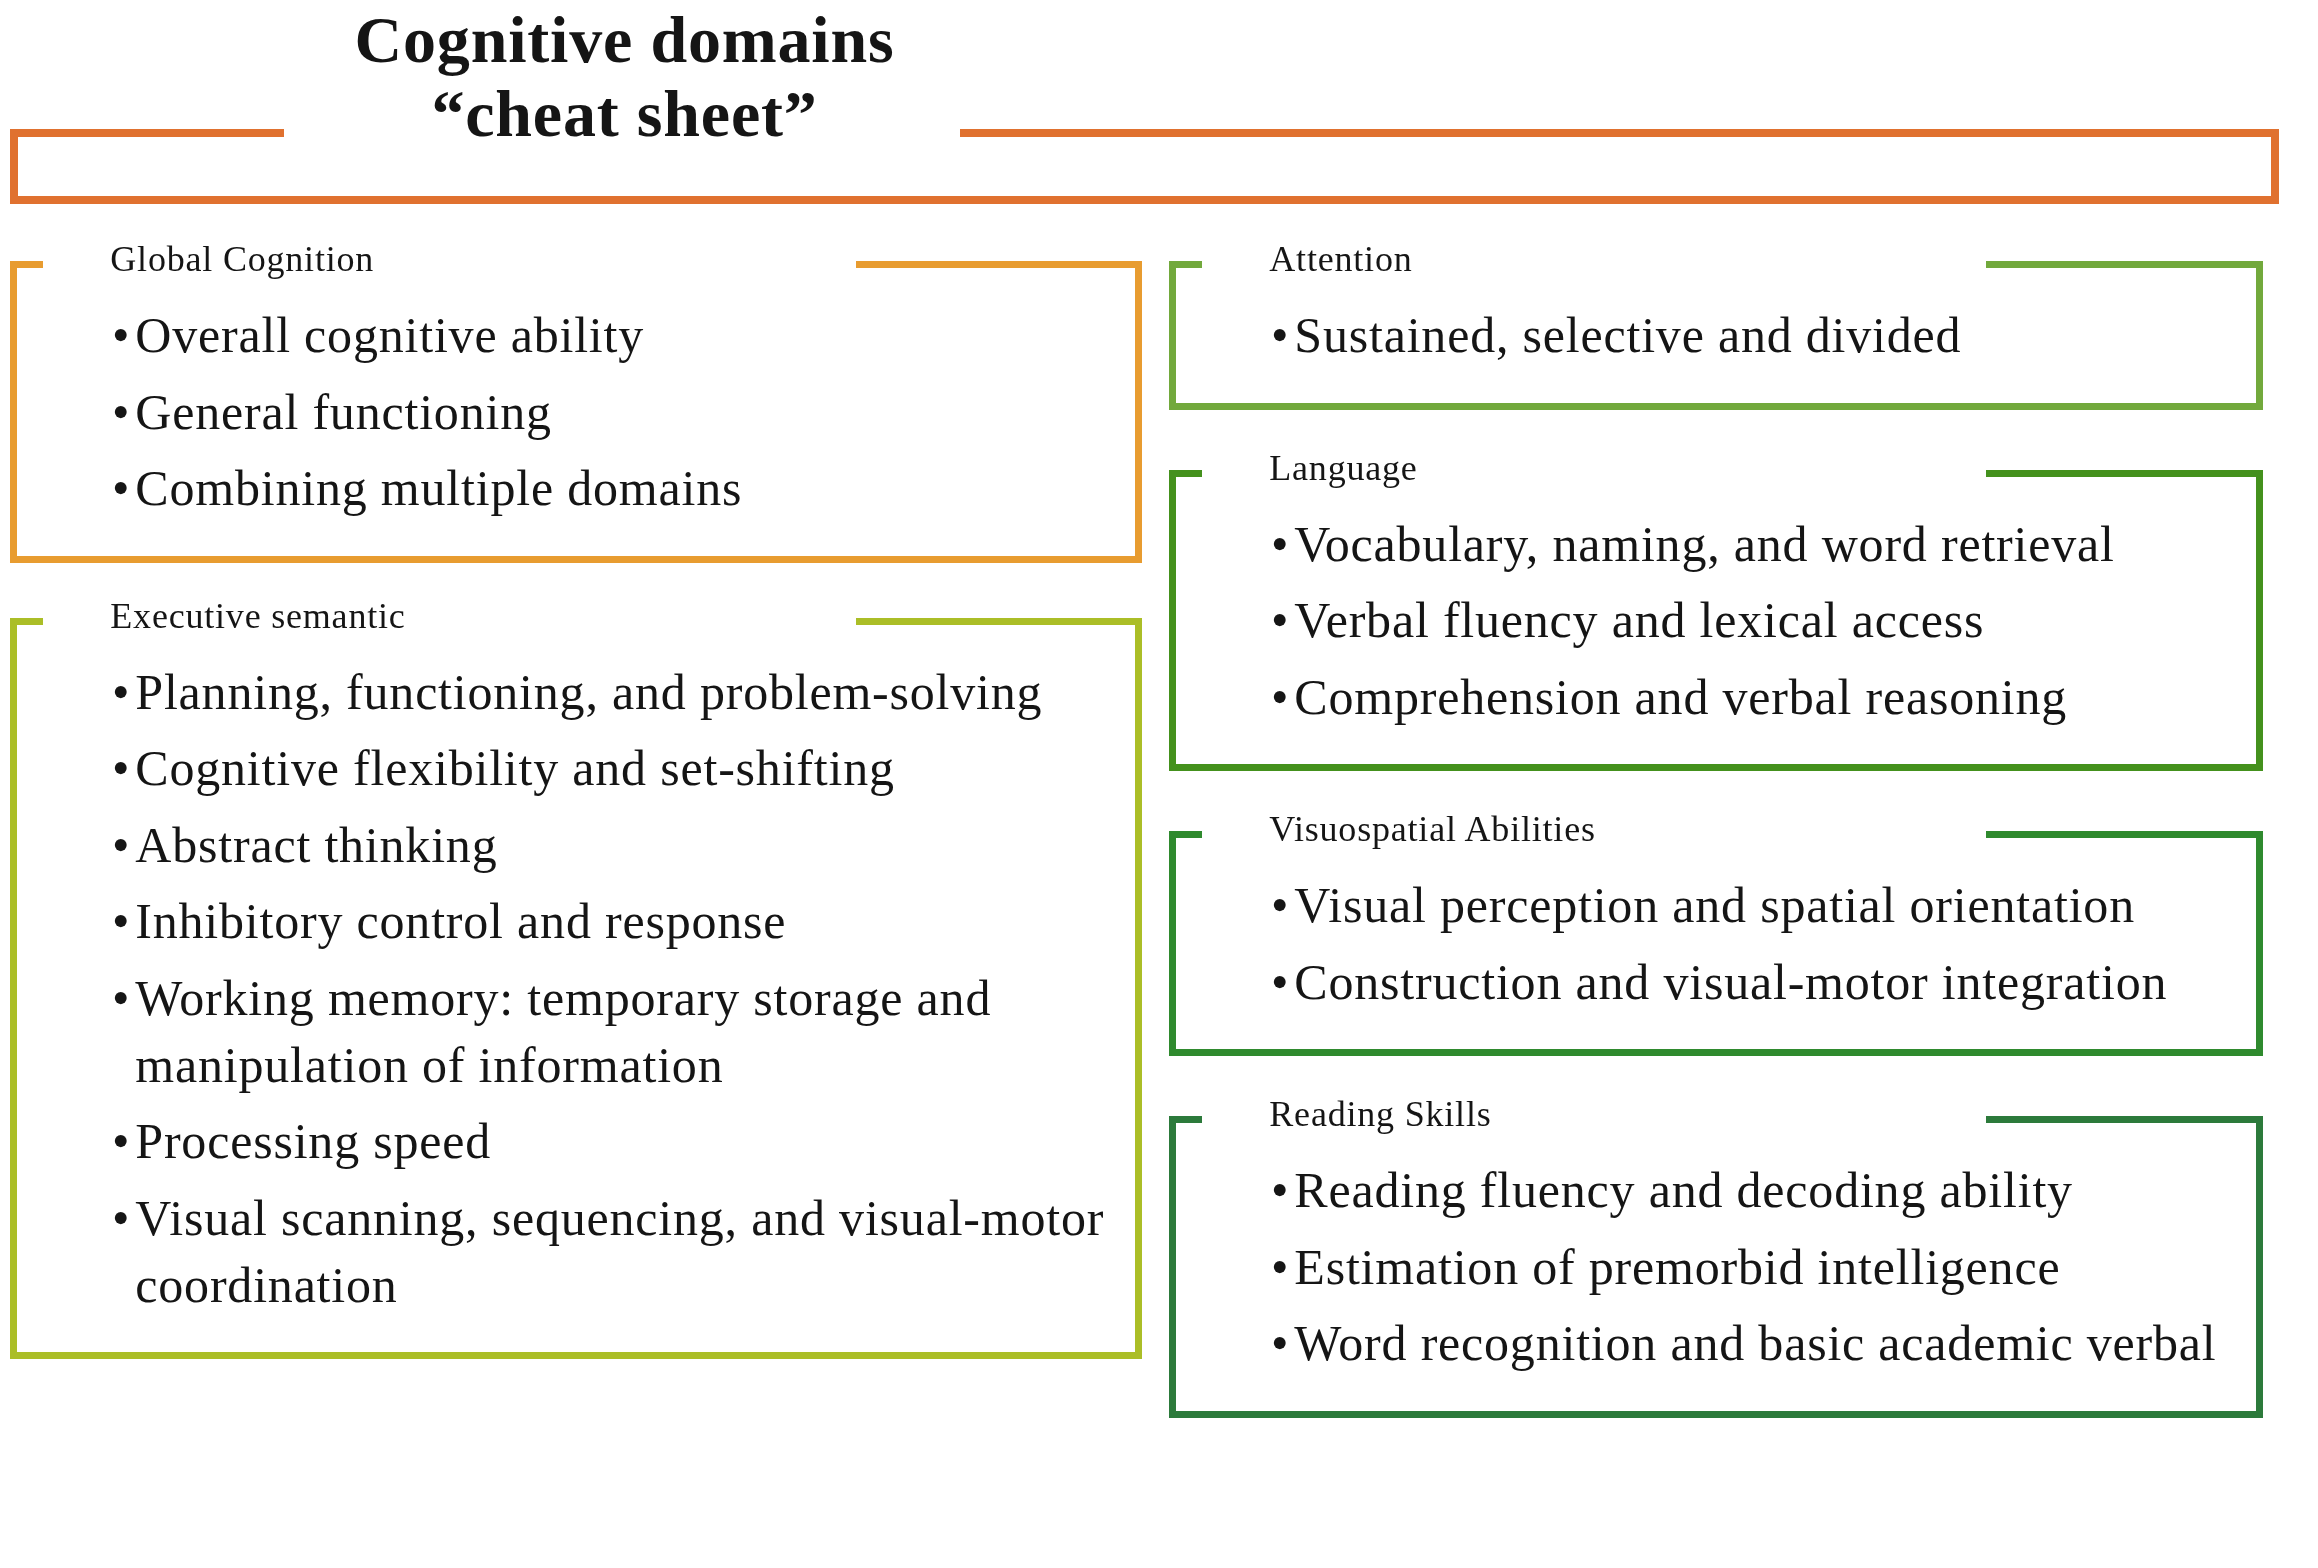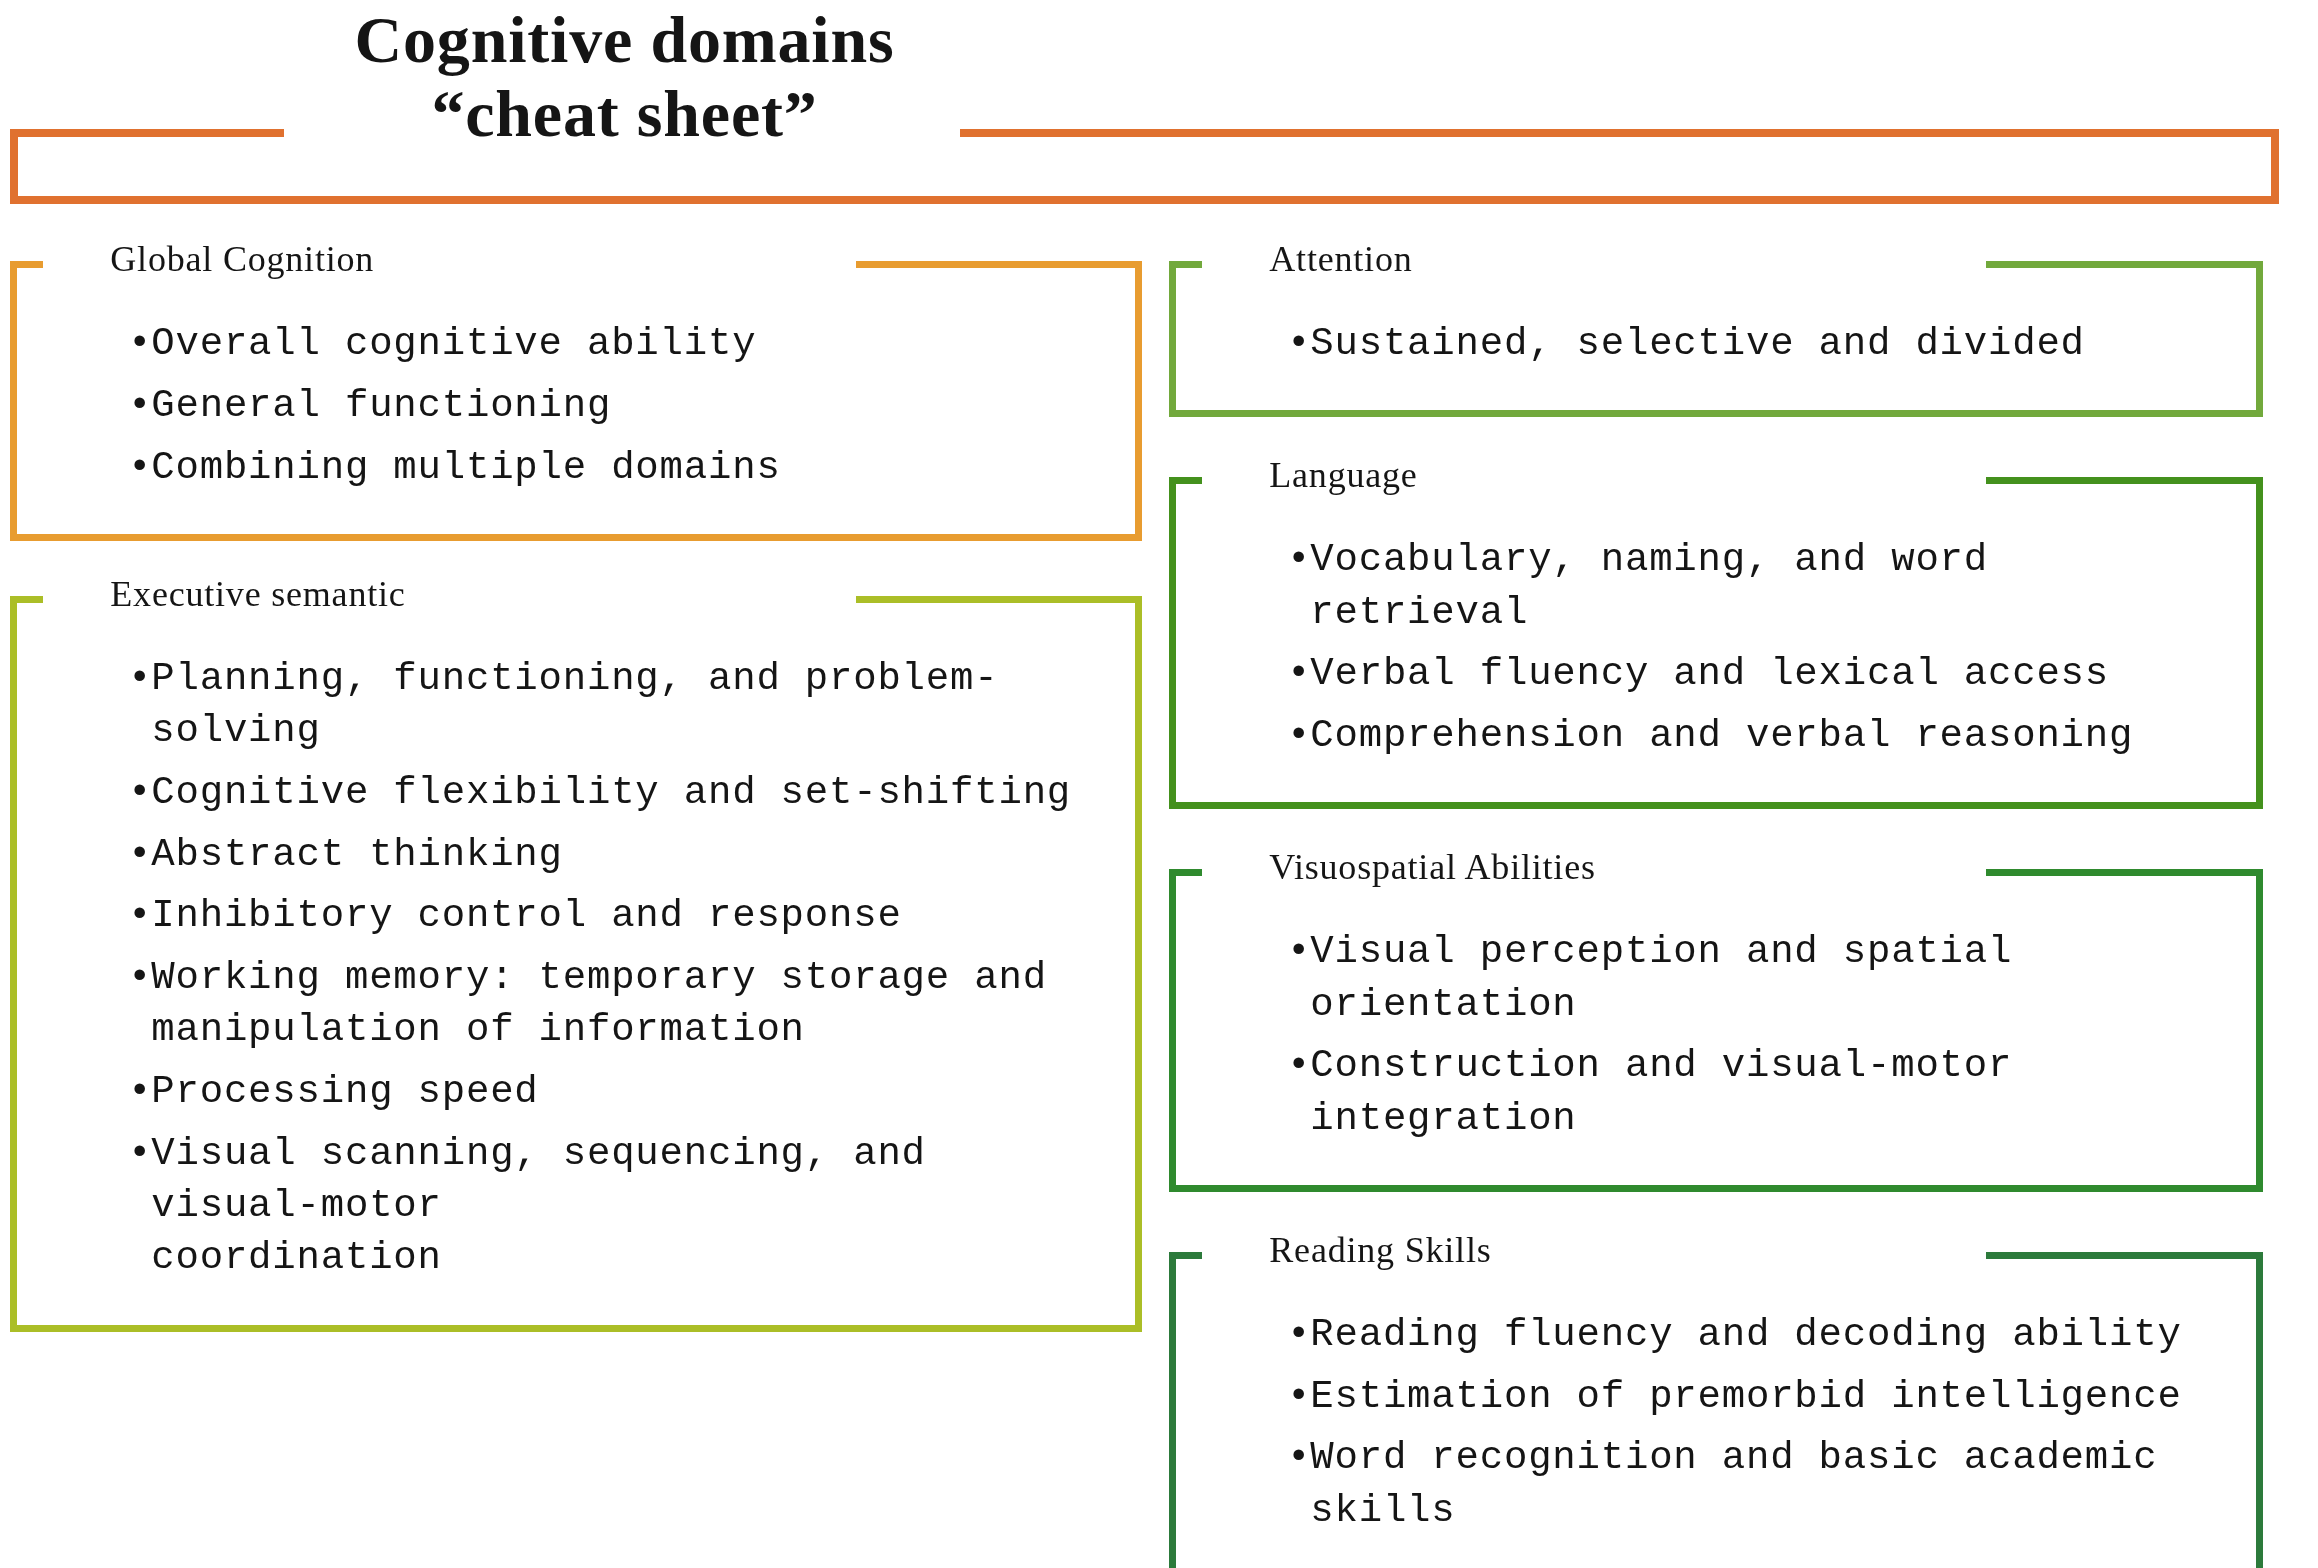--- a/index.html
+++ b/index.html
@@ -59,25 +59,24 @@
     position: absolute; top: 0; left: 93px; margin: 0;
     transform: translateY(-54%);
     font-size: 36px; font-weight: normal;
     letter-spacing: 0.8px;
     white-space: nowrap;
     background: transparent;
     z-index: 2;
   }
 
   .items {
-    margin: 16px; padding: 41px 4.7px 0 93px;
+    margin: 0; padding: 41px 4.7px 0 93px;
     list-style: none;
-    font-size: 39px; line-height: 1.34;
+    font-size: 50px; line-height: 1.34;
     letter-spacing: 0.8px;
-    font-family: Liberation Mono, monospace;
   }
   .items li {
     position: relative;
     padding-left: 25px;
     margin-bottom: 9.5px;
     white-space: pre-line;
   }
   .items li::before {
     content: "\2022";
     position: absolute; left: 1.6px; top: 0;
@@ -160,20 +159,20 @@
           </ul>
   </section>
 
   <section class="box" style="--c: #2C7A3B;">
     <span class="tline stub"></span>
     <span class="tline tail"></span>
     <h2 class="heading">Reading Skills</h2>
     <ul class="items">
             <li>Reading fluency and decoding ability</li>
             <li>Estimation of premorbid intelligence</li>
-            <li>Word recognition and basic academic skills</li>
+            <li>Word recognition and basic academic verbal</li>
           </ul>
   </section>
 </div>
   </div>
 
 </div>
 
 
 </body></html>

